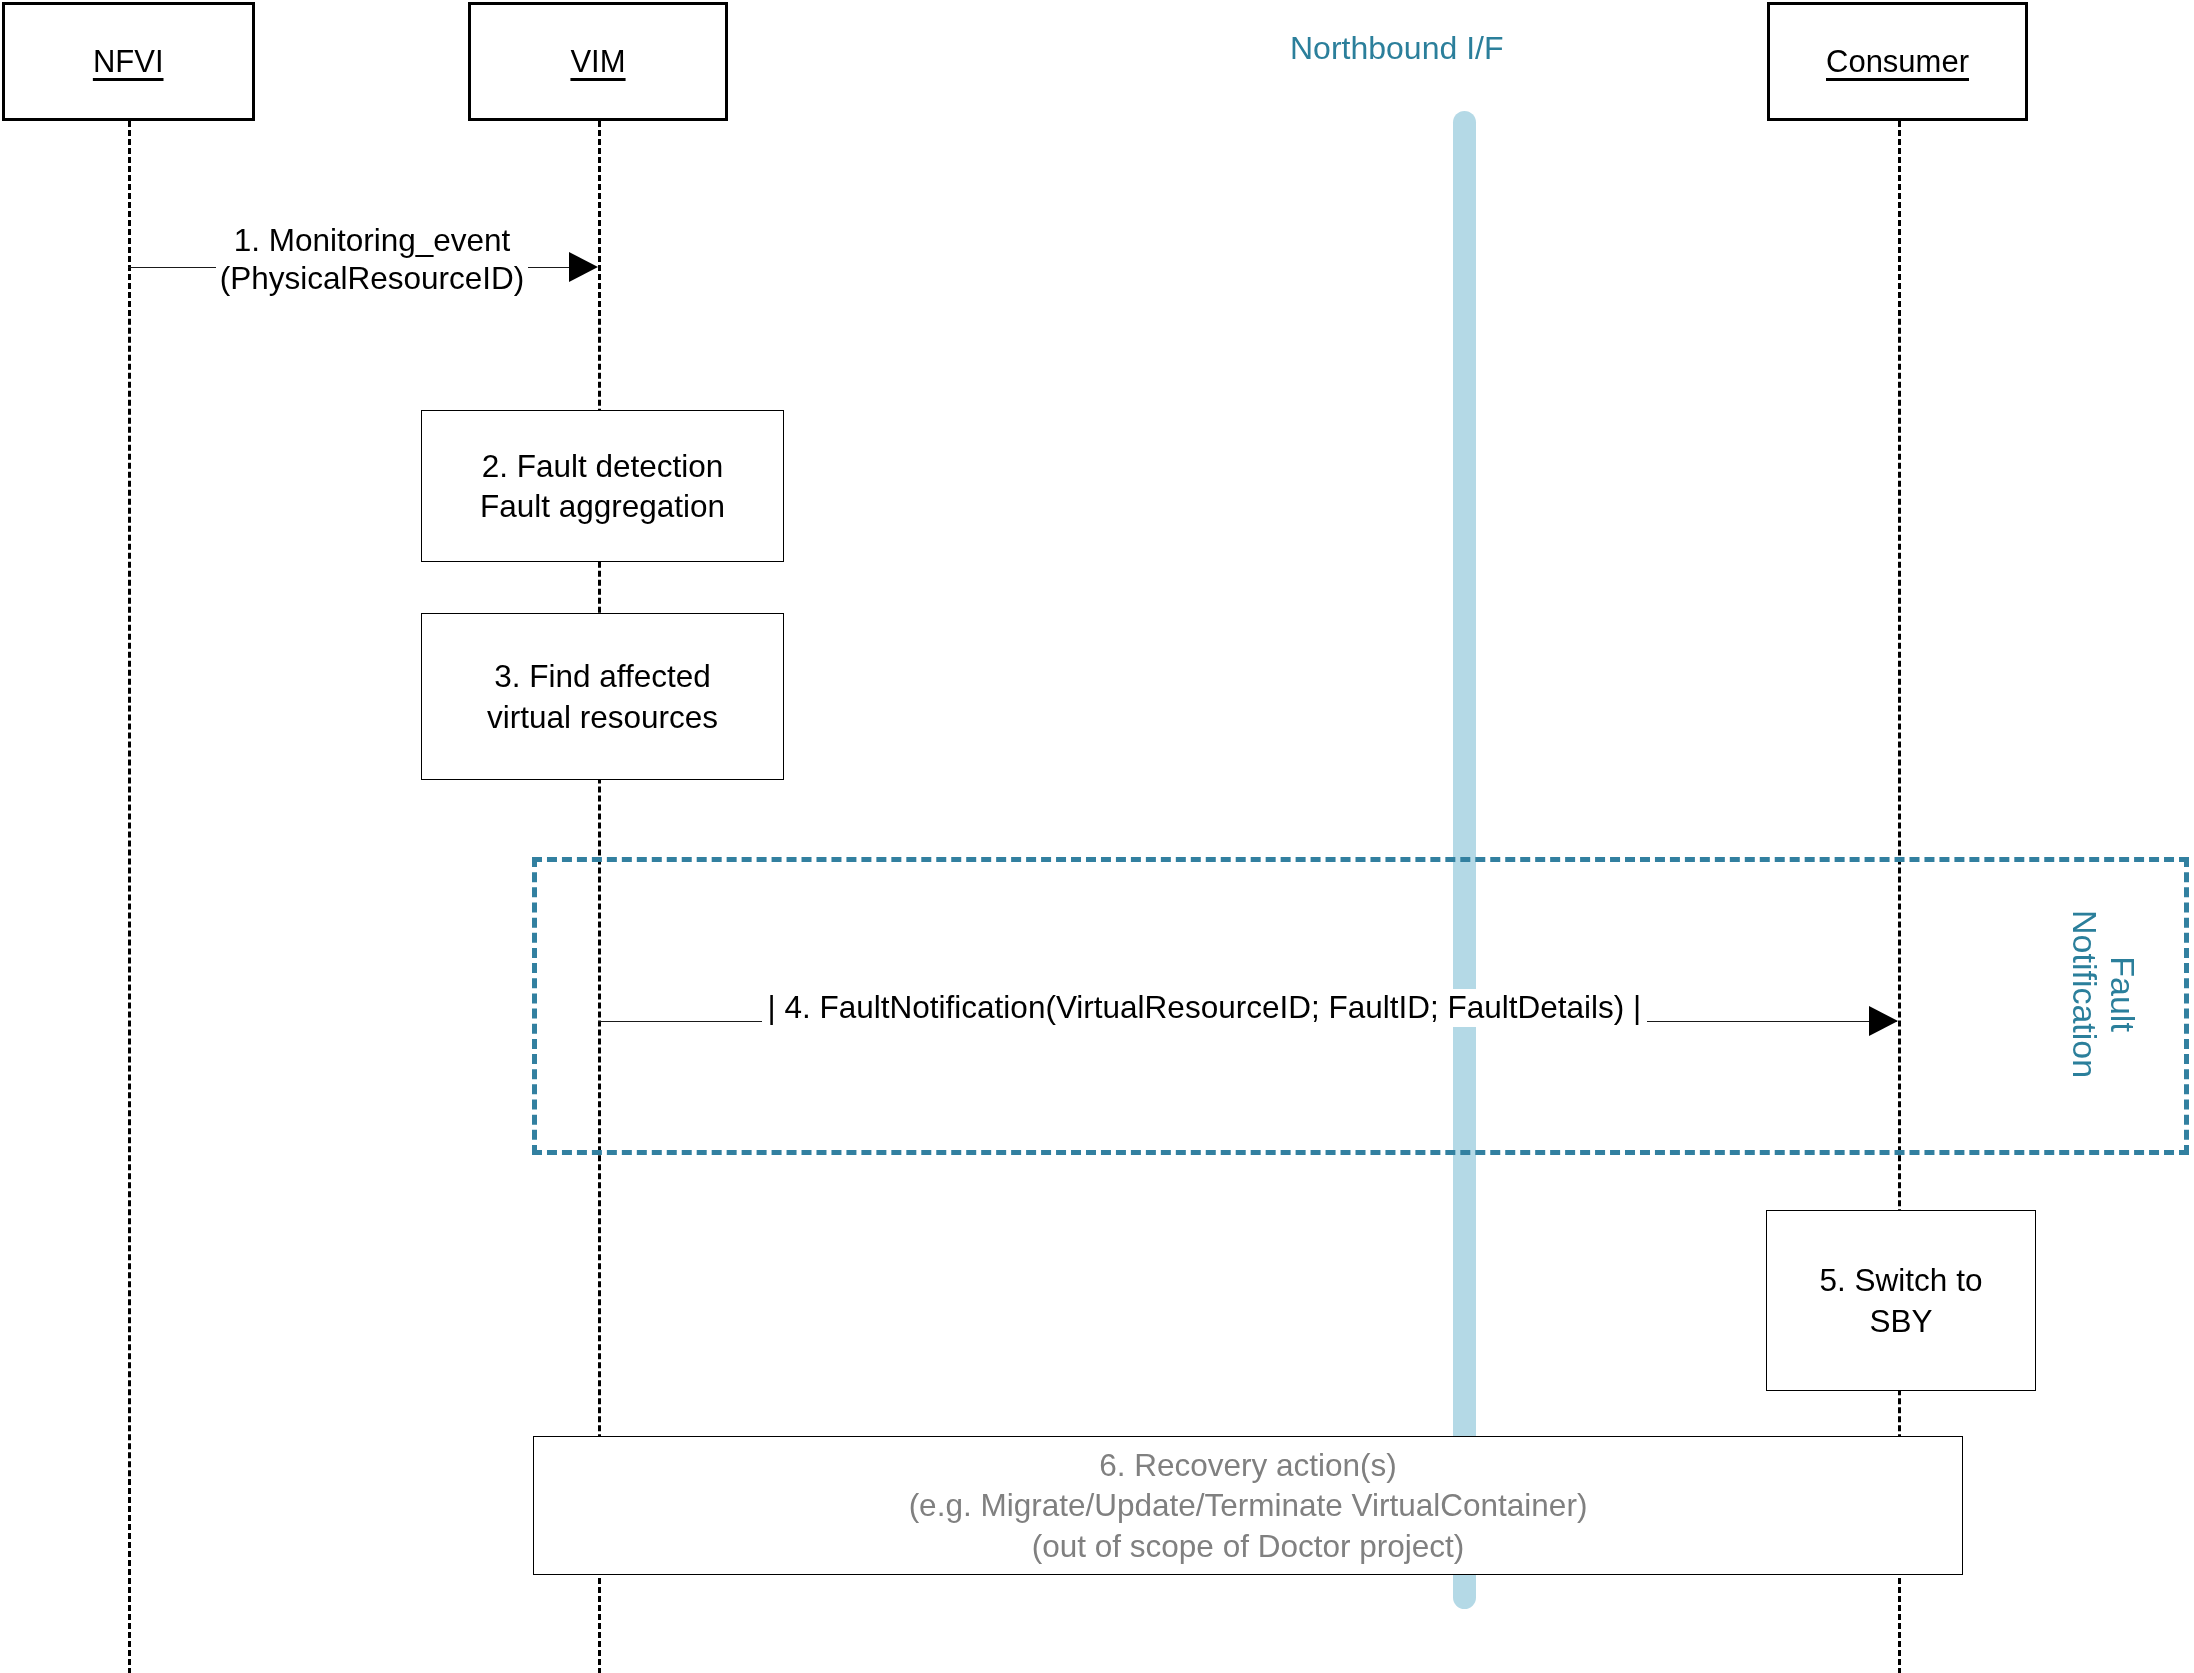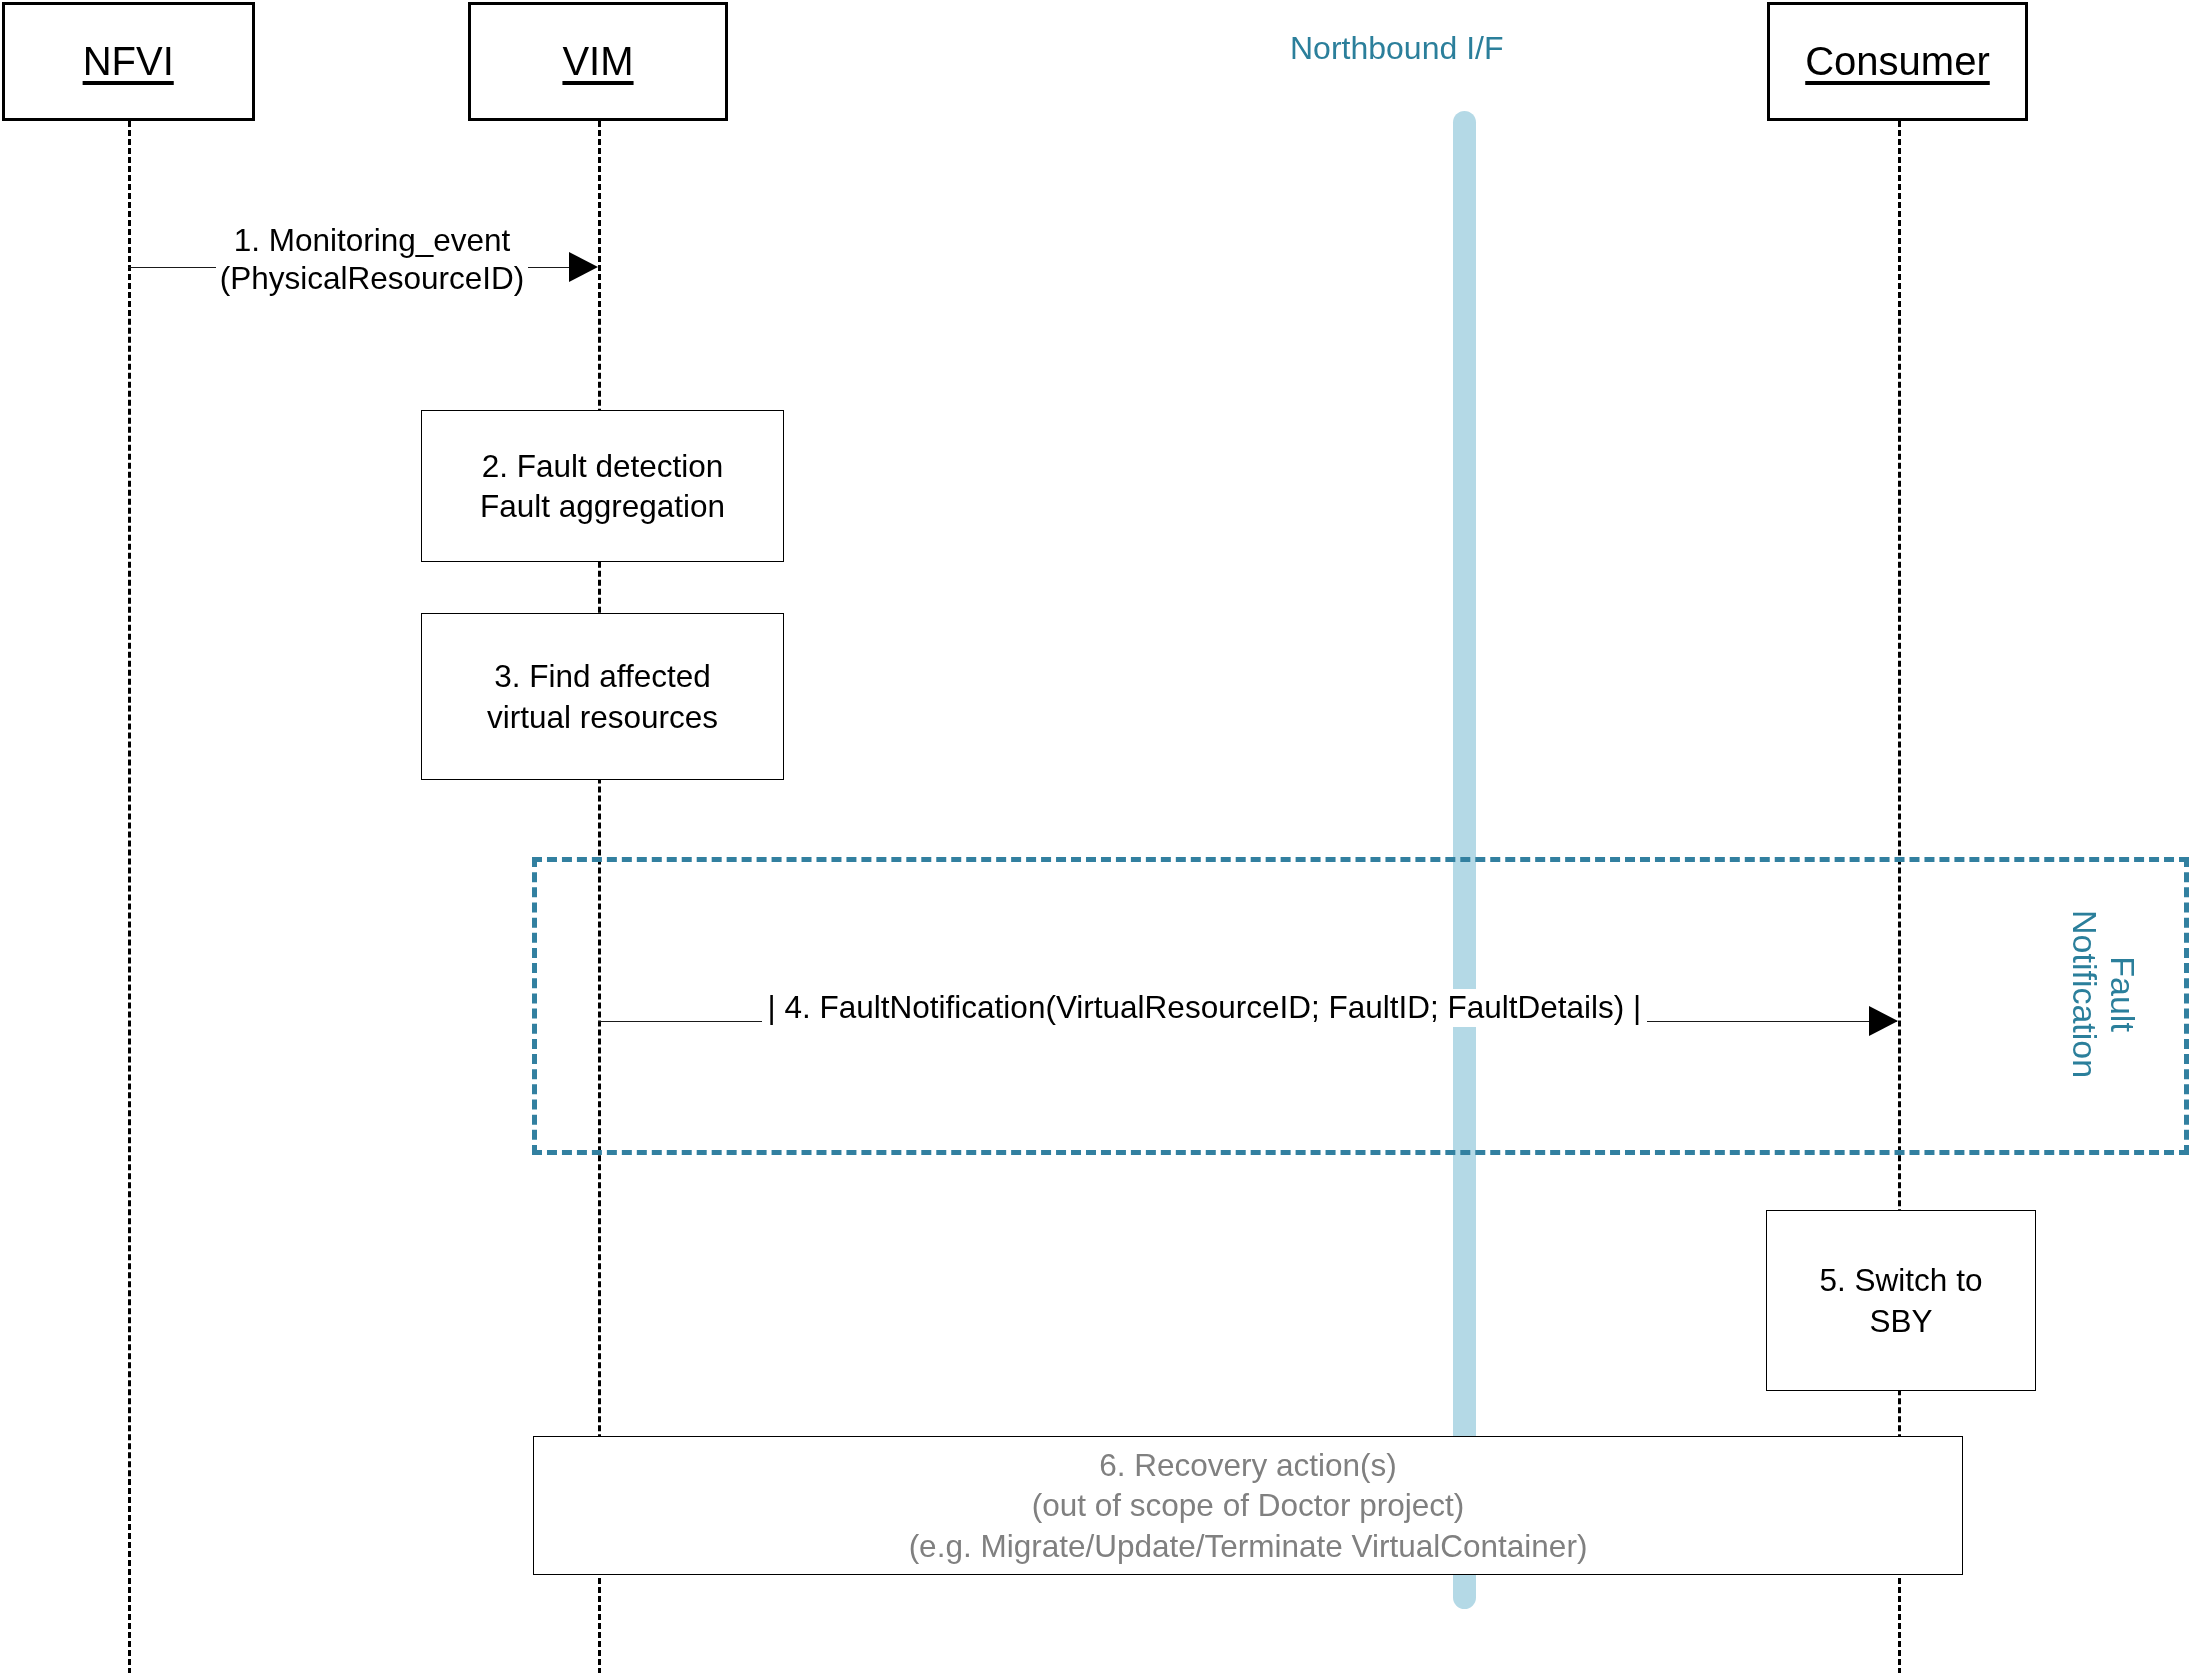--- a/index.html
+++ b/index.html
@@ -22,21 +22,21 @@
   .actor-box {
     position: absolute;
     box-sizing: border-box;
     border: 3.4px solid #000000;
     background: #ffffff;
     display: flex;
     align-items: center;
     justify-content: center;
   }
   .actor-label {
-    font-size: 40px;
+    font-size: 31px;
     color: #000000;
     text-decoration: underline;
     text-underline-offset: 5.6px;
     white-space: nowrap;
     line-height: 1;
   }
 
   
   .lifeline {
     position: absolute;
@@ -184,18 +184,18 @@
     <span>| 4. FaultNotification(VirtualResourceID; FaultID; FaultDetails) |</span>
   </div>
 
   <div class="action-box" style="left:1766px; top:1210px; width:270px; height:181px;">
     <div class="action-line">5. Switch to</div>
     <div class="action-line">SBY</div>
   </div>
 
   <div class="action-box muted" style="left:533px; top:1436px; width:1430px; height:139px;">
     <div class="action-line">6. Recovery action(s)</div>
+    <div class="action-line">(e.g. Migrate/Update/Terminate VirtualContainer)</div>
     <div class="action-line">(out of scope of Doctor project)</div>
-    <div class="action-line">(e.g. Migrate/Update/Terminate VirtualContainer)</div>
   </div>
 
 </div>
 
 
 </body></html>

